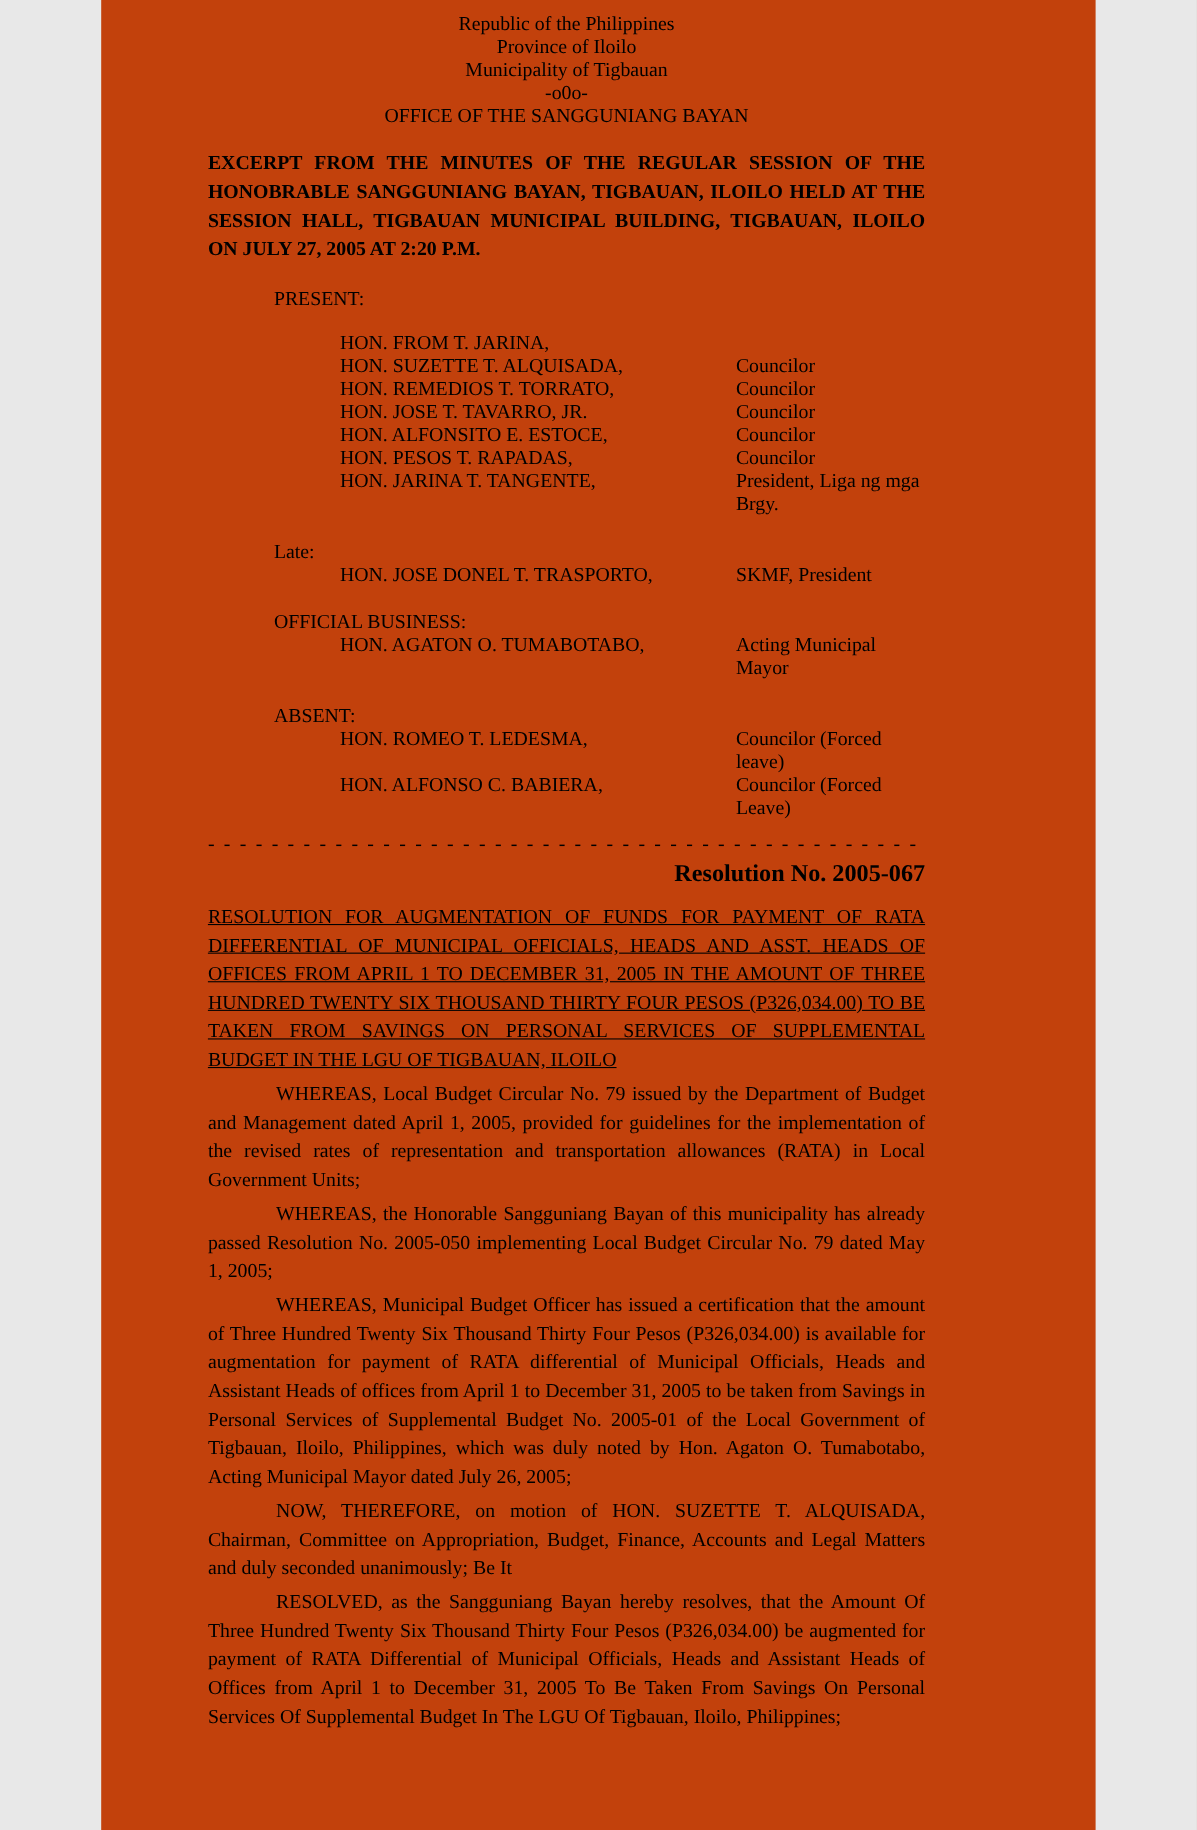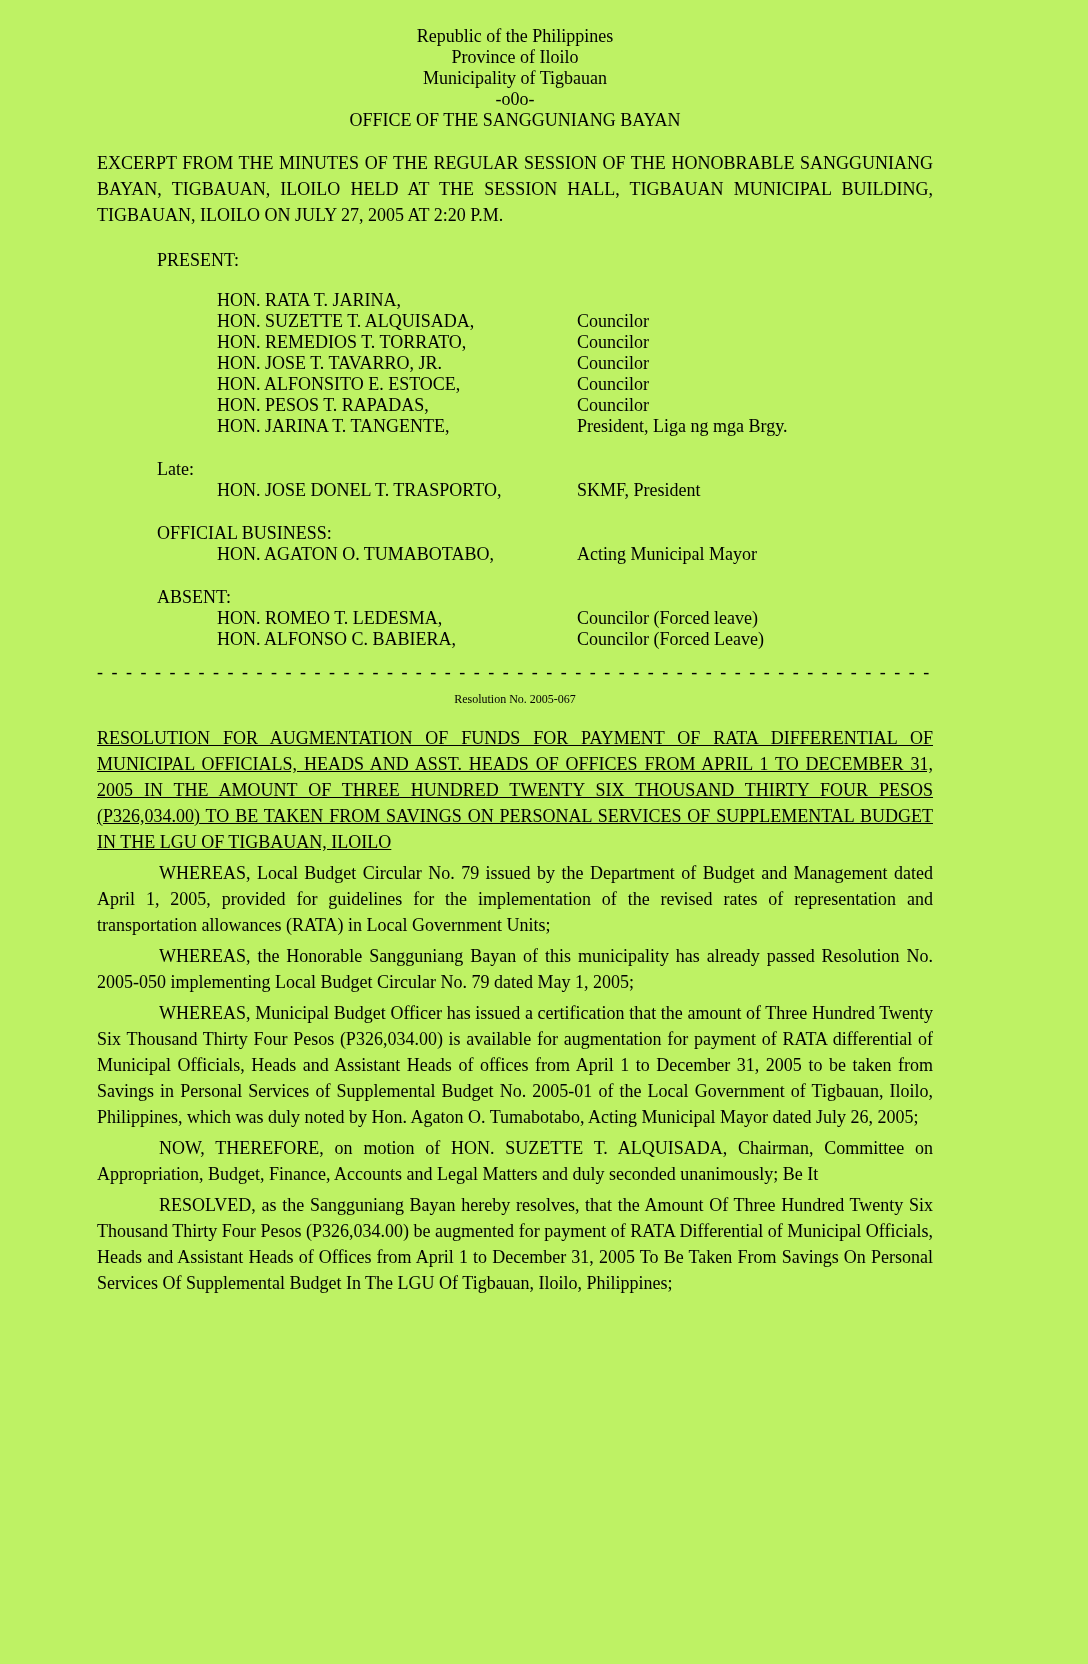--- a/index.html
+++ b/index.html
@@ -1,33 +1,34 @@
 <!DOCTYPE html>
 <html><head>
 <meta charset="utf-8">
 <style>
   html, body { margin: 0; padding: 0; background: #e8e8e8; }
   .page {
-    width: 1088px;
+    width: 904px;
     height: 1664px;
     margin: 0 auto;
-    background: #bef264;
+    background: #c2410c;
     box-sizing: border-box;
-    padding: 26px 155px 0 97px;
+    padding: 11px 155px 0 97px;
     font-family: "Liberation Serif", serif;
     font-size: 18px;
     color: #000000;
     overflow: hidden;
   }
   .doc-header { text-align: center; line-height: 21px; }
   .doc-header div { white-space: nowrap; }
   .excerpt {
     margin: 19px 0 0 0;
     text-align: justify;
     line-height: 26px;
+    font-weight: bold;
   }
   .section-label {
     margin-top: 22px;
     padding-left: 60px;
     line-height: 21px;
   }
   .attendee-list { margin: 0; }
   .attendee-list.gap-before { margin-top: 19px; }
   .attendee-row {
     display: flex;
@@ -38,23 +39,23 @@
   .attendee-role { flex: 1; }
   .divider {
     margin-top: 12px;
     line-height: 21px;
     white-space: nowrap;
     overflow: hidden;
     letter-spacing: 2px;
   }
   .res-number {
     margin: 4px 0 0 0;
-    text-align: center;
-    font-size: 12px;
-    font-weight: normal;
+    text-align: right;
+    font-size: 22px;
+    font-weight: bold;
     line-height: 24px;
   }
   .res-title {
     margin: 14px 0 0 0;
     text-align: justify;
     line-height: 26px;
     text-decoration: underline;
   }
   .body-par {
     margin: 5px 0 0 0;
@@ -74,21 +75,21 @@
     <div>Municipality of Tigbauan</div>
     <div>-o0o-</div>
     <div>OFFICE OF THE SANGGUNIANG BAYAN</div>
   </header>
 
   <p class="excerpt">EXCERPT FROM THE MINUTES OF THE REGULAR SESSION OF THE HONOBRABLE SANGGUNIANG BAYAN, TIGBAUAN, ILOILO HELD AT THE SESSION HALL, TIGBAUAN MUNICIPAL BUILDING, TIGBAUAN, ILOILO ON JULY 27, 2005 AT 2:20 P.M.</p>
 
   <div class="section-label">PRESENT:</div>
   <div class="attendee-list gap-before">
     <div class="attendee-row">
-      <span class="attendee-name">HON. RATA T. JARINA,</span>
+      <span class="attendee-name">HON. FROM T. JARINA,</span>
     </div>
     <div class="attendee-row">
       <span class="attendee-name">HON. SUZETTE T. ALQUISADA,</span>
       <span class="attendee-role">Councilor</span>
     </div>
     <div class="attendee-row">
       <span class="attendee-name">HON. REMEDIOS T. TORRATO,</span>
       <span class="attendee-role">Councilor</span>
     </div>
     <div class="attendee-row">

